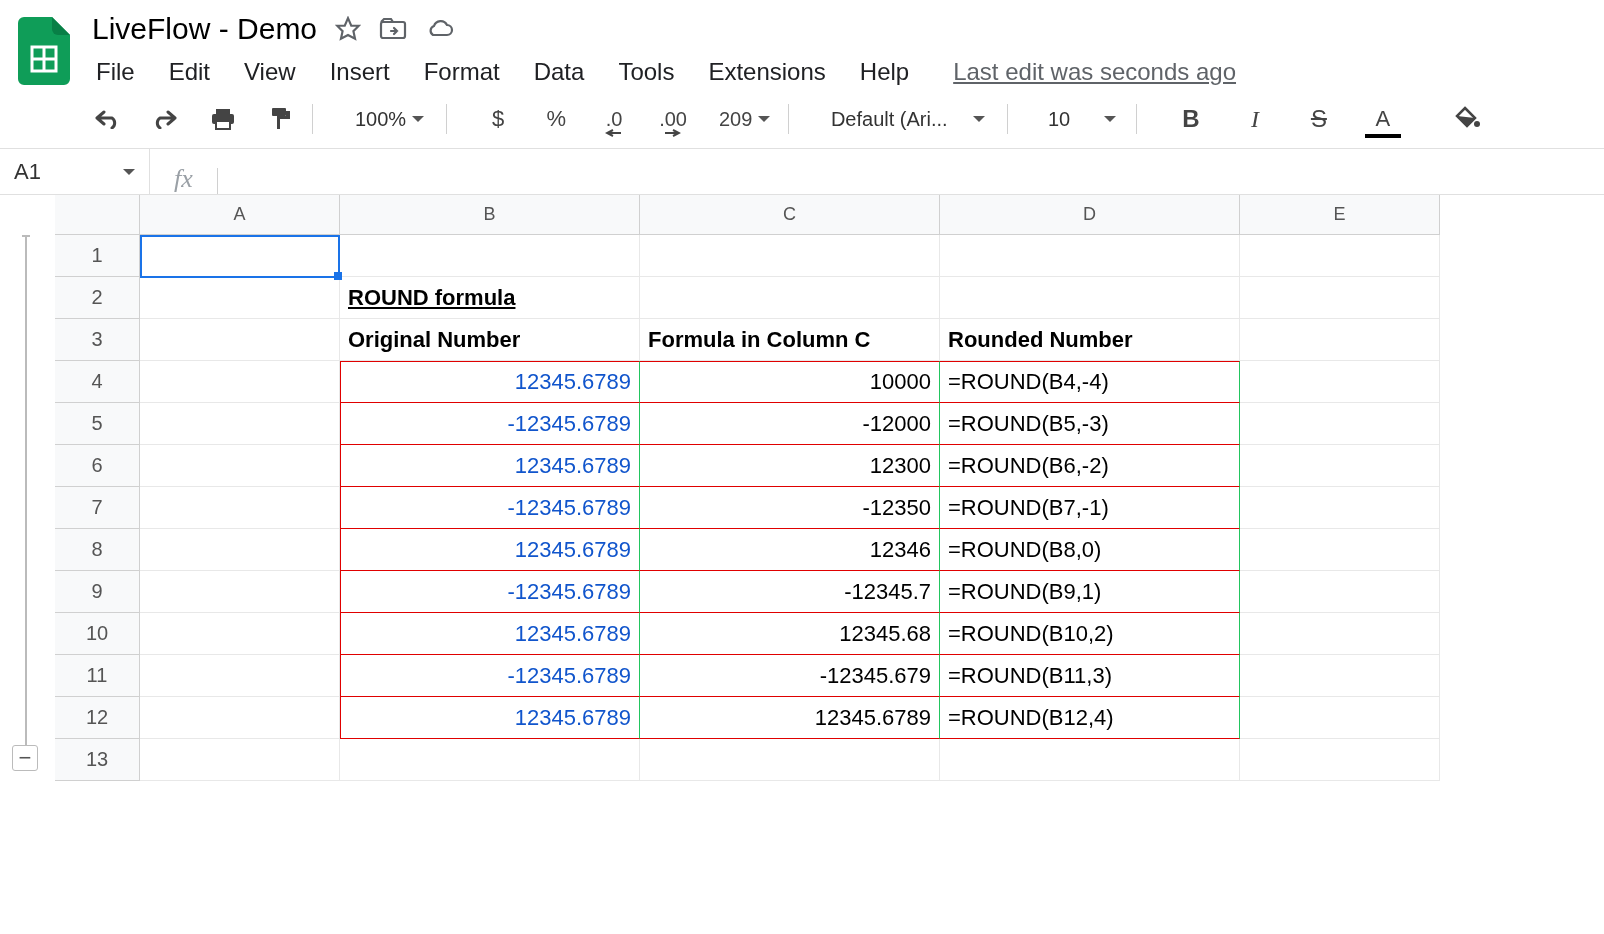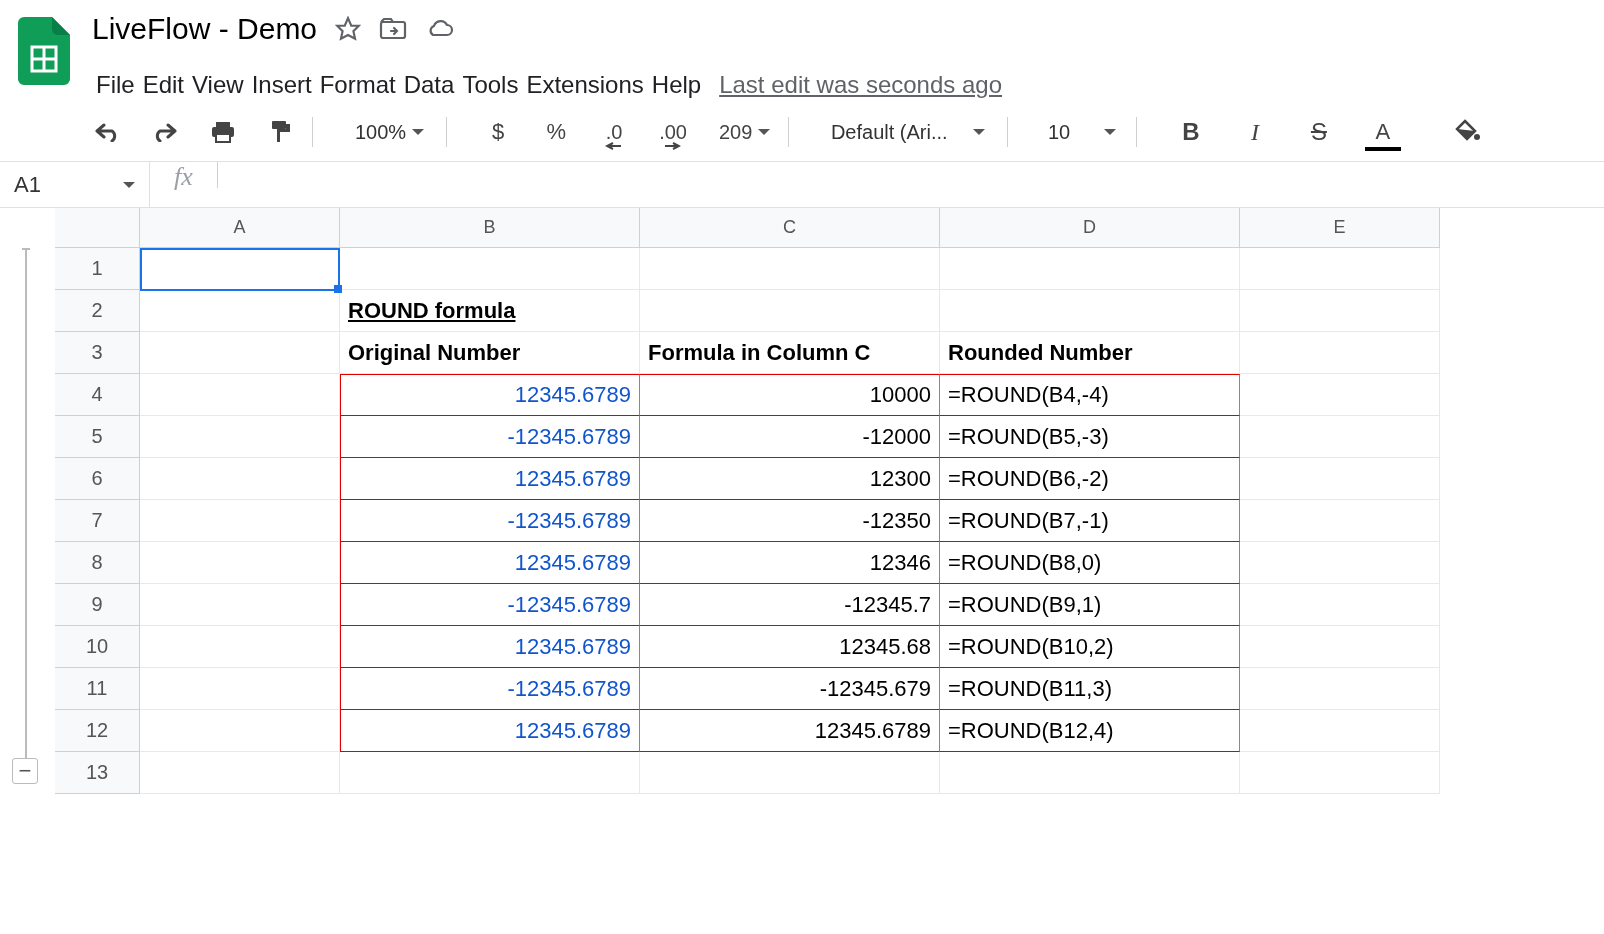--- a/index.html
+++ b/index.html
@@ -6,21 +6,21 @@
 body { font-family: Arial, sans-serif; background: #fff; color: #202124; overflow: hidden; }
 
 
 .header { display: flex; align-items: flex-start; padding: 12px 16px 2px 16px; gap: 20px; }
 .logo-wrap { width: 56px; height: 72px; display: flex; align-items: center; justify-content: center; padding-top: 6px; }
 .header-right { display: flex; flex-direction: column; gap: 10px; }
 .title-row { display: flex; align-items: center; gap: 18px; }
 .doc-title { font-size: 30px; font-weight: 400; color: #000000; }
 .title-icon { color: #5f6368; display: inline-flex; align-items: center; cursor: pointer; }
 
-.menu-bar { display: flex; align-items: center; font-size: 24px; color: #202124; margin-top: 13px; }
+.menu-bar { display: flex; align-items: center; gap: 26px; font-size: 24px; color: #202124; }
 .menu-item { cursor: pointer; padding: 2px 4px; border-radius: 4px; }
 .last-edit { color: #5f6368; text-decoration: underline; cursor: pointer; margin-left: 14px; }
 
 
 .toolbar { display: flex; align-items: center; padding: 12px 20px 12px 70px; gap: 4px; border-bottom: 1px solid #e0e0e0; }
 .tool-btn { color: #444; cursor: pointer; display: inline-flex; align-items: center; justify-content: center; height: 34px; min-width: 34px; padding: 0 4px; border-radius: 2px; font-size: 20px; margin-left: 20px; }
 .tool-sep { width: 1px; height: 30px; background: #d0d0d0; margin: 0 10px; }
 .zoom { font-size: 20px; color: #333; padding: 0 8px; display: flex; align-items: center; gap: 6px; }
 .triangle-down { width: 0; height: 0; border-left: 6px solid transparent; border-right: 6px solid transparent; border-top: 6px solid #555; display: inline-block; }
 .font-select { font-size: 20px; color: #333; padding: 0 8px; display: flex; align-items: center; gap: 8px; width: 170px; justify-content: space-between; }
@@ -28,21 +28,21 @@
 .fmt-btn { font-size: 24px; font-family: Georgia, serif; min-width: 40px; }
 .bold { font-weight: bold; font-family: Arial; }
 .italic { font-style: italic; font-family: Georgia, serif; }
 .strike { text-decoration: line-through; font-family: Arial; }
 .textcolor { position: relative; font-family: Arial; font-size: 22px; }
 .textcolor::after { content:""; position:absolute; bottom:-2px; left:2px; right:2px; height:4px; background:#000; }
 
 
 .namebox-row { display: flex; align-items: center; border-bottom: 1px solid #e0e0e0; height: 46px; }
 .namebox { width: 150px; display: flex; align-items: center; justify-content: space-between; padding: 0 14px; font-size: 22px; color: #333; border-right: 1px solid #e0e0e0; height: 100%; }
-.fx-area { display: flex; align-items: flex-start; padding: 0 24px; gap: 24px; height: 100%; flex: 1; }
+.fx-area { display: flex; align-items: flex-end; padding: 0 24px; gap: 24px; height: 100%; flex: 1; }
 .fx-label { font-style: italic; font-family: Georgia, serif; font-size: 26px; color: #9aa0a6; }
 .fx-sep { width: 1px; height: 26px; background: #d0d0d0; }
 
 
 .grid-wrap { display: flex; }
 .corner { width: 55px; height: 40px; background: #f8f9fa; border-right: 1px solid #d0d0d0; border-bottom: 1px solid #d0d0d0; }
 .gutter { width: 55px; background: #fff; }
 .col-headers { display: flex; height: 40px; background: #f8f9fa; }
 .colh { border-right: 1px solid #d0d0d0; border-bottom: 1px solid #d0d0d0; display: flex; align-items: center; justify-content: center; font-size: 18px; color: #555; background: #f8f9fa; }
 .row-headers { display: flex; flex-direction: column; }

